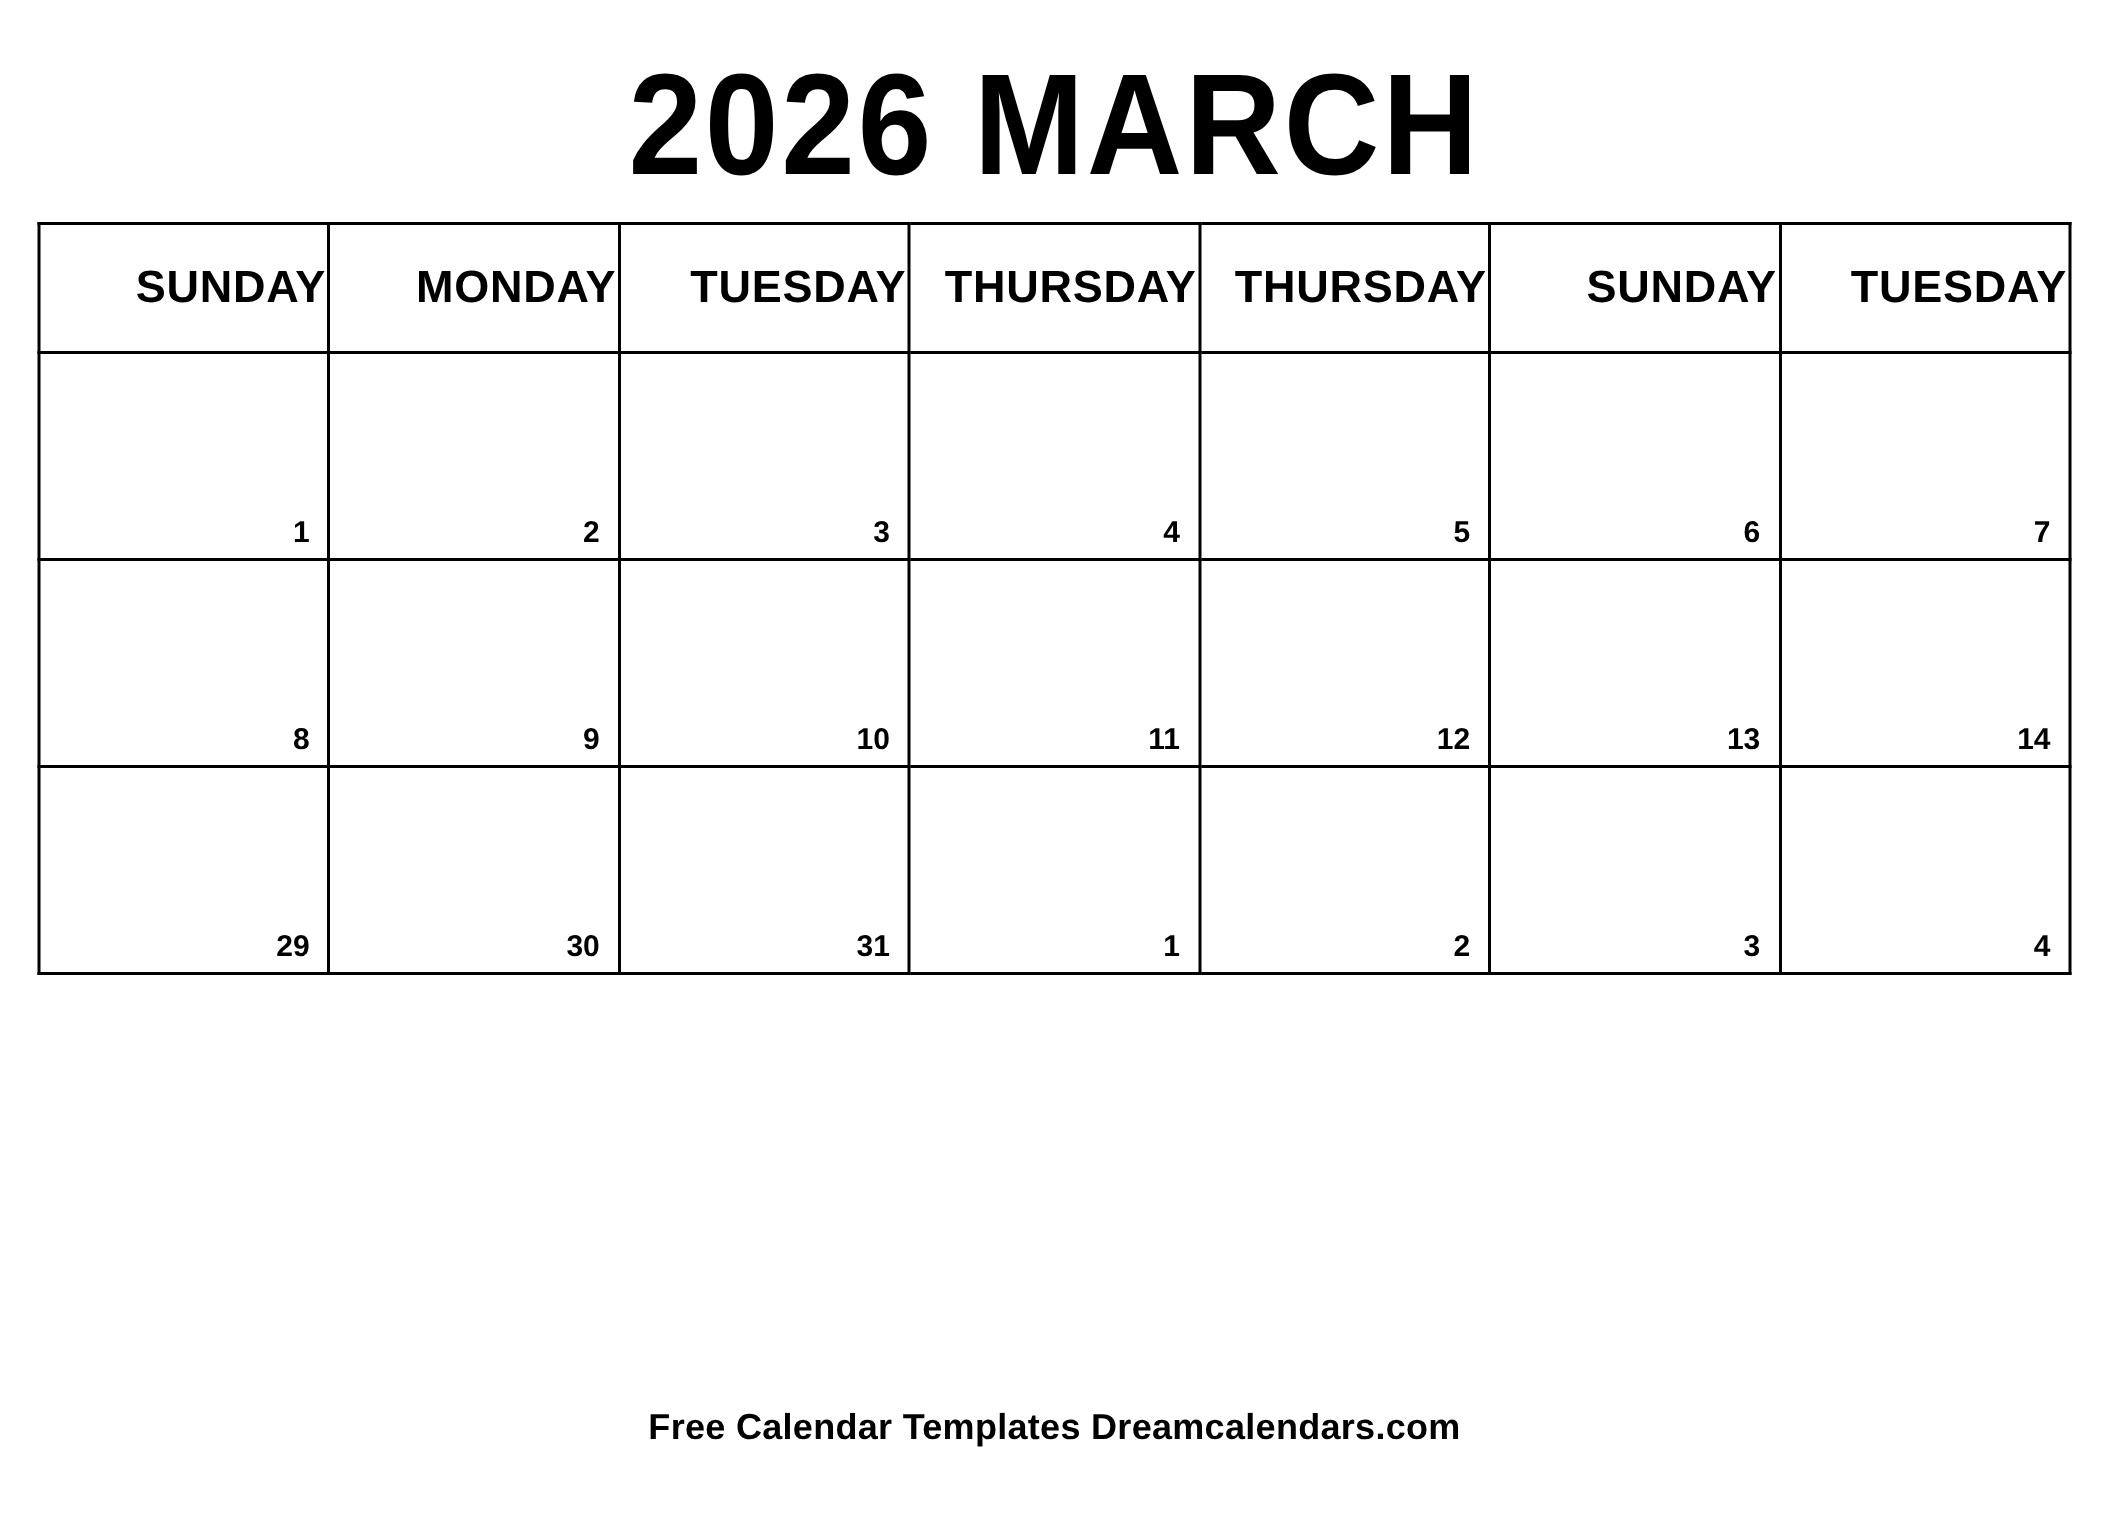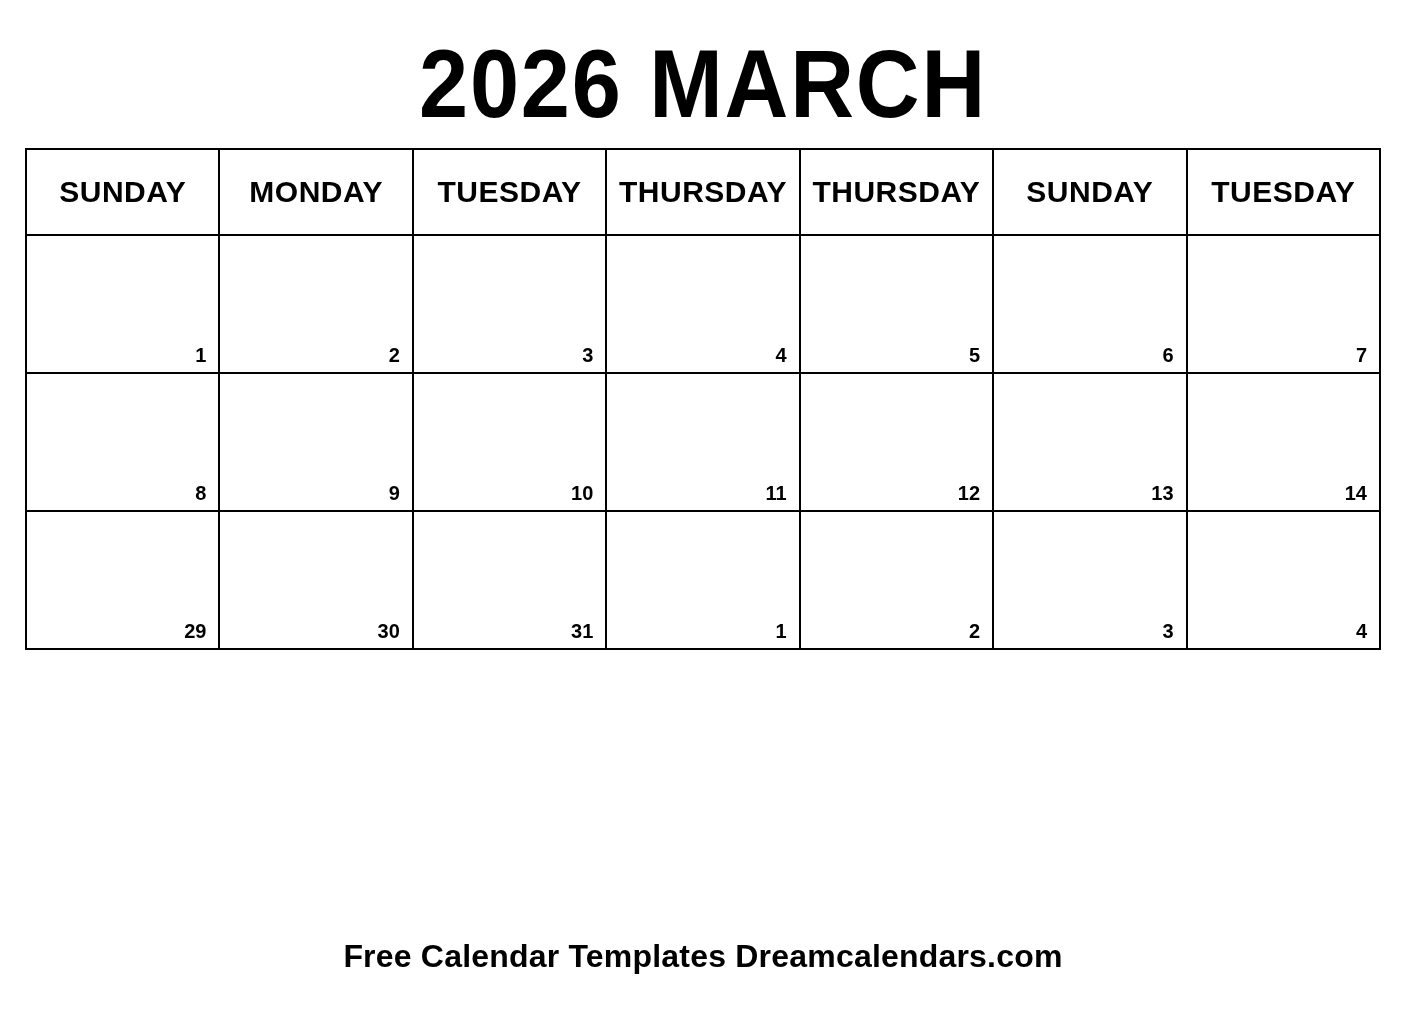--- a/index.html
+++ b/index.html
@@ -39,21 +39,21 @@
     border-collapse: collapse;
     table-layout: fixed;
   }
   .calendar th {
     border: 2px solid #000000;
     height: 82px;
     font-size: 30px;
     font-weight: bold;
     letter-spacing: 0.5px;
     vertical-align: middle;
-    text-align: center;
+    text-align: right;
     background: #ffffff;
   }
   .calendar td {
     border: 2px solid #000000;
     height: 130px;
     vertical-align: bottom;
     text-align: right;
     padding: 0 12px 6px 0;
     background: #ffffff;
   }
@@ -61,21 +61,21 @@
     font-size: 20px;
     font-weight: bold;
     line-height: 20px;
   }
   .footer {
     position: absolute;
     left: 0;
     right: 0;
     top: 938px;
     text-align: center;
-    font-size: 32px;
+    font-size: 24px;
     font-weight: bold;
     letter-spacing: 0.2px;
   }
 </style>
 </head>
 <body>
 
 <div class="page">
 
   <div class="title">2026 MARCH</div>

